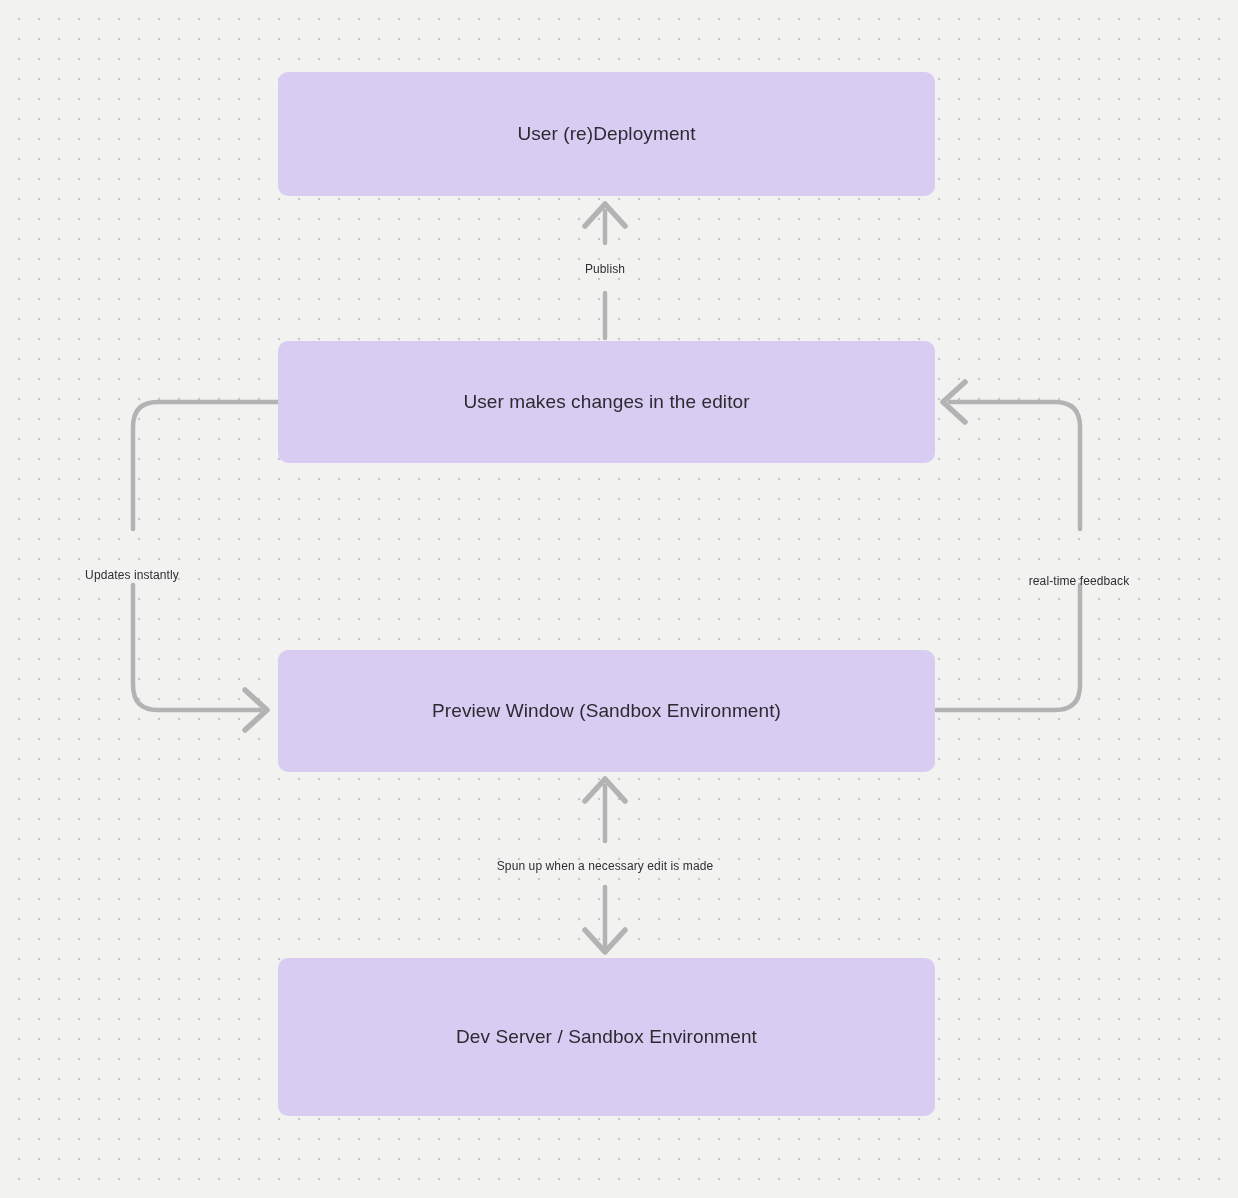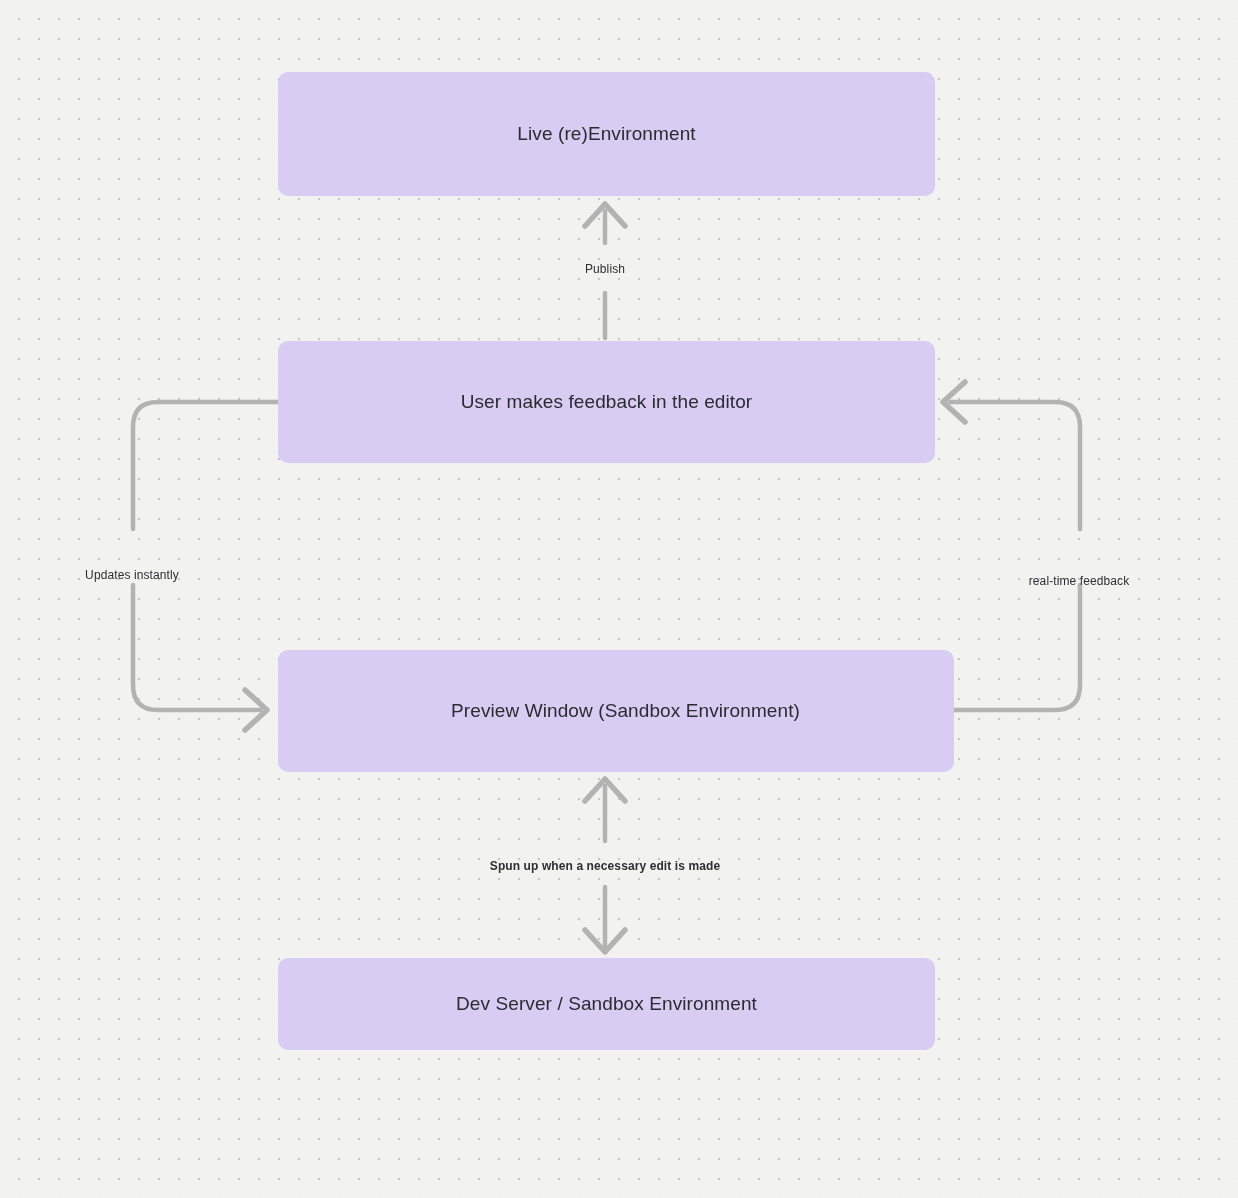--- a/index.html
+++ b/index.html
@@ -49,34 +49,34 @@
     align-items: center;
     justify-content: center;
   }
   .node-label {
     font-size: 19px;
     color: var(--node-text, #2b2b31);
     letter-spacing: 0.1px;
   }
   #node-live-deployment  { top: 72px;  height: 124px; }
   #node-user-changes     { top: 341px; height: 122px; }
-  #node-preview-window   { top: 650px; height: 122px; padding-left: 19px; }
-  #node-dev-server       { top: 958px; height: 92px; }
+  #node-preview-window   { top: 650px; height: 122px; }
+  #node-dev-server       { top: 958px; height: 158px; }
   .edge-label {
     position: absolute;
     transform: translate(-50%, -50%);
     font-size: 12px;
     color: var(--label-text, #2e2e33);
     white-space: nowrap;
     letter-spacing: 0.1px;
   }
   #label-publish  { left: 605px;  top: 269px; }
   #label-updates  { left: 132px;  top: 557px; margin-top: 18px; }
   #label-feedback { left: 1079px; top: 557px; margin-top: 24px; }
-  #label-spun-up  { left: 605px;  top: 866px; font-weight: bold; }
+  #label-spun-up  { left: 605px;  top: 866px; }
 </style>
 </head>
 <body>
 
 <svg id="edges" viewBox="0 0 1238 1198" xmlns="http://www.w3.org/2000/svg">
 
   <path class="edge-head" d="M 585 226 L 605 204 L 625 226"></path>
   <path class="edge-line" d="M 605 211 L 605 243"></path>
   <path class="edge-line" d="M 605 293 L 605 338"></path>
 
@@ -88,25 +88,25 @@
   <path class="edge-line" d="M 1080 529 L 1080 427 Q 1080 402 1055 402 L 950 402"></path>
   <path class="edge-head" d="M 965 382 L 943 402 L 965 422"></path>
 
   <path class="edge-head" d="M 585 801 L 605 779 L 625 801"></path>
   <path class="edge-line" d="M 605 786 L 605 841"></path>
   <path class="edge-line" d="M 605 887 L 605 949"></path>
   <path class="edge-head" d="M 585 930 L 605 952 L 625 930"></path>
 </svg>
 
 <div class="node" id="node-live-deployment">
-  <span class="node-label">Live (re)Environment</span>
+  <span class="node-label">User (re)Deployment</span>
 </div>
 
 <div class="node" id="node-user-changes">
-  <span class="node-label">User makes feedback in the editor</span>
+  <span class="node-label">User makes changes in the editor</span>
 </div>
 
 <div class="node" id="node-preview-window">
   <span class="node-label">Preview Window (Sandbox Environment)</span>
 </div>
 
 <div class="node" id="node-dev-server">
   <span class="node-label">Dev Server / Sandbox Environment</span>
 </div>
 

